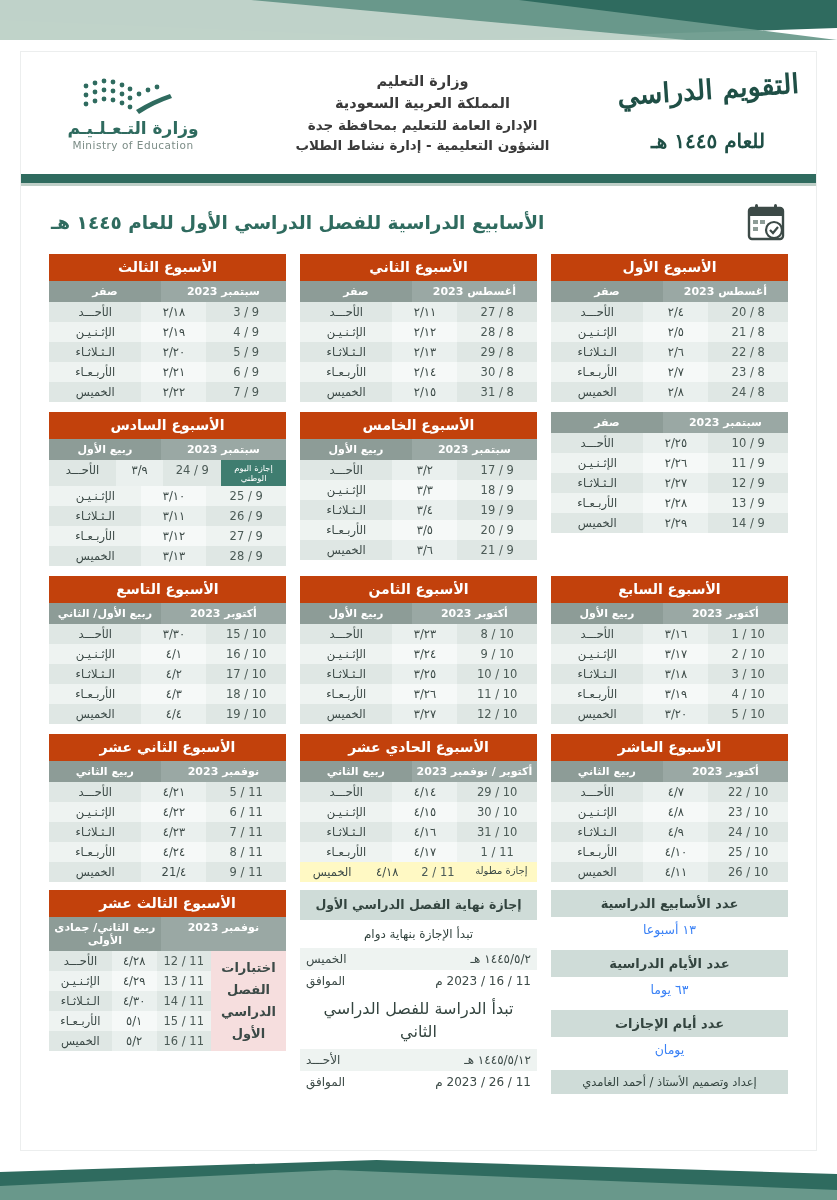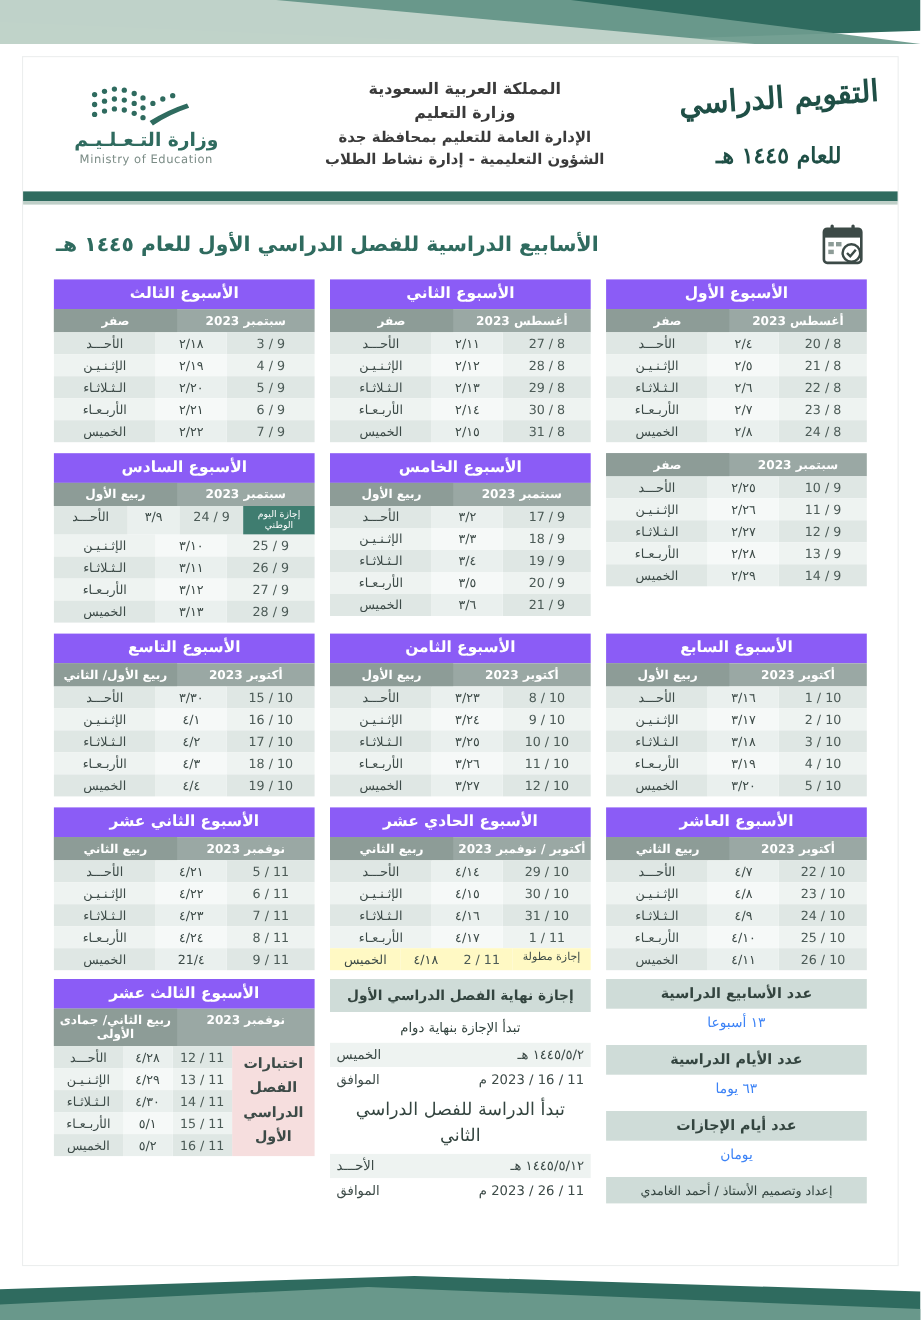--- a/index.html
+++ b/index.html
@@ -93,21 +93,21 @@
 
   
   .grid {
     padding: 4px 28px 0 28px;
     display: grid;
     grid-template-columns: repeat(3, 1fr);
     gap: 10px 14px;
   }
   .card { width: 100%; }
   .card-head {
-    background: #8b5cf6; color: #fff;
+    background: #c2410c; color: #fff;
     text-align: center; font-size: 14px; font-weight: bold;
     padding: 5px 0 6px 0;
   }
   .card-sub {
     display: flex; background: #9aa8a4; color: #ffffff;
     font-size: 11px; font-weight: bold;
   }
   .card-sub .c-greg { flex: 1.12; text-align: center; padding: 4px 0; }
   .card-sub .c-hij  { flex: 1; text-align: center; padding: 4px 0; background: #8d9c97; }
   .rows { }
@@ -189,22 +189,22 @@
   </div>
 
   <div class="sheet">
 
     <div class="hdr">
       <div class="hdr-logo-ar">
         <div class="t1">التقويم الدراسي</div>
         <div class="t2">للعام ١٤٤٥ هـ</div>
       </div>
       <div class="hdr-center">
+        <div>وزارة التعليم</div>
         <div>المملكة العربية السعودية</div>
-        <div>وزارة التعليم</div>
         <div class="small">الإدارة العامة للتعليم بمحافظة جدة</div>
         <div class="small">الشؤون التعليمية - إدارة نشاط الطلاب</div>
       </div>
       <div class="hdr-moe">
         <div class="glyph">
           <svg width="110" height="40" viewBox="0 0 110 40" aria-hidden="true">
             <g fill="#2f6b5f">
               <circle cx="8" cy="10" r="2.4"></circle>
                 <circle cx="17" cy="7" r="2.4"></circle>
                 <circle cx="26" cy="5" r="2.4"></circle>

